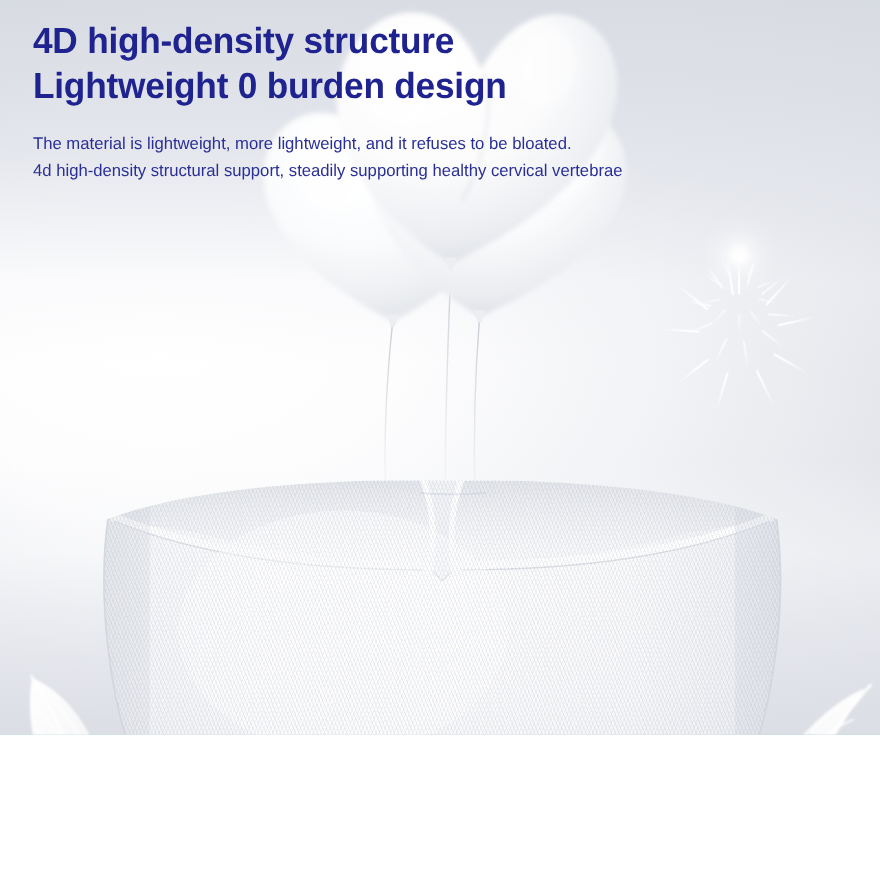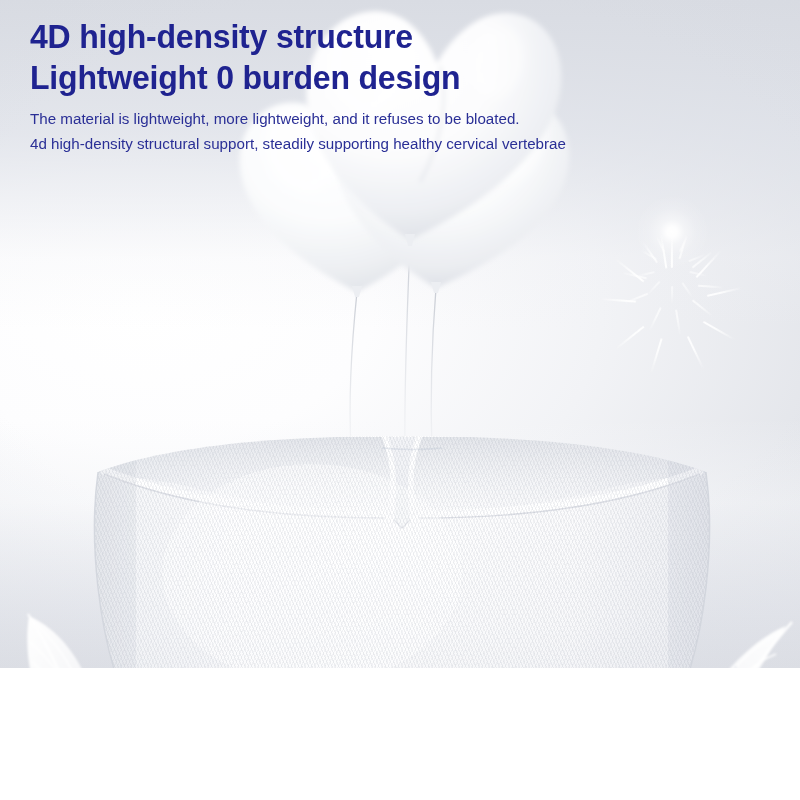--- a/index.html
+++ b/index.html
@@ -63,21 +63,21 @@
   }
   .subline {
     font-size: 15.4px;
     font-weight: 400;
     line-height: 25px;
     color: #2a2f96;
     white-space: nowrap;
     transform: scaleX(.985);
     transform-origin: left center;
   }
-  .sub-wrap { margin-top: 8px; }
+  .sub-wrap { margin-top: 20px; }
 
   
   .balloons {
     position: absolute;
     left: 0; top: 0;
     width: 800px; height: 470px;
     z-index: 10;
   }
 
   

